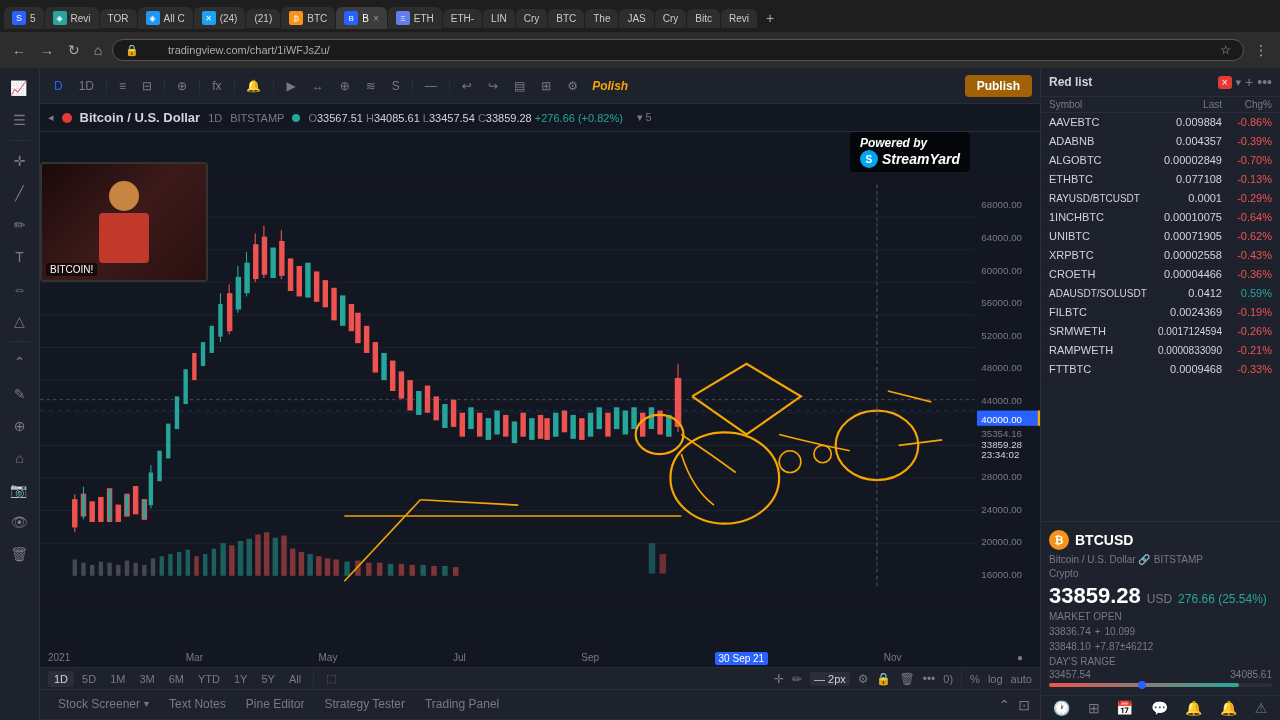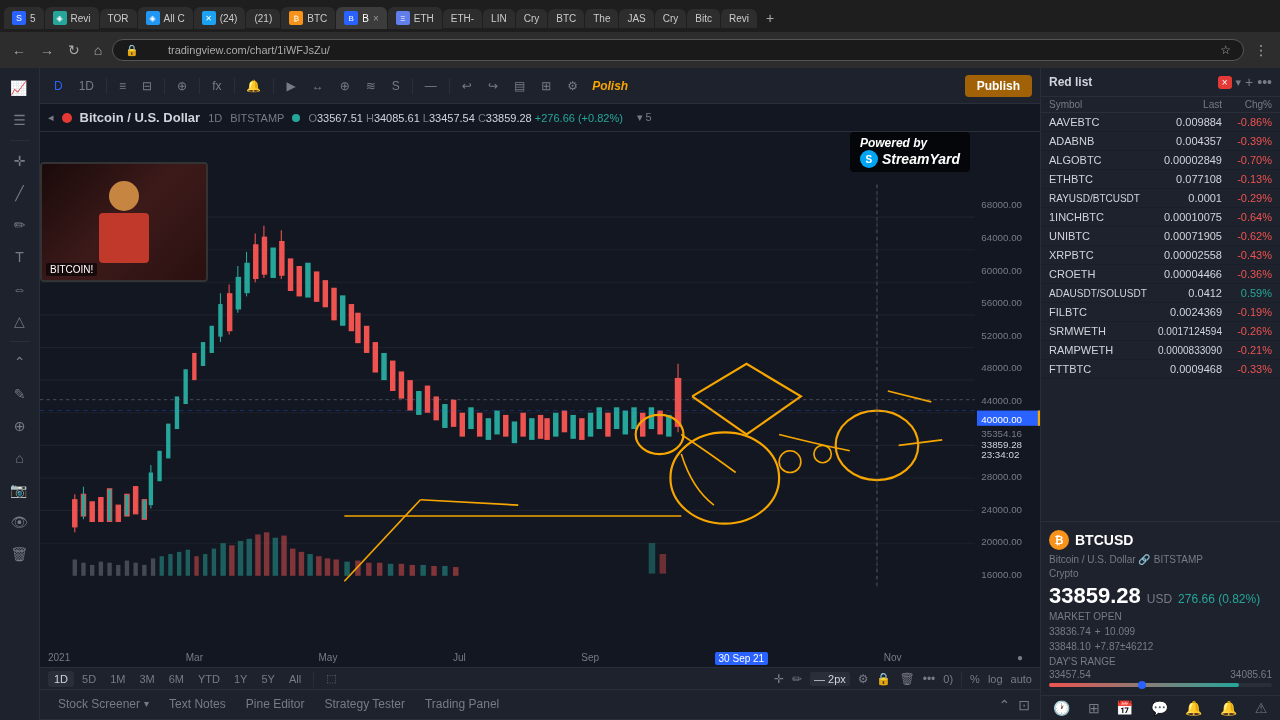--- a/index.html
+++ b/index.html
@@ -642,21 +642,21 @@
       </div>
       <div style="font-size:10px;color:#787b86;margin-bottom:3px">
         <span>Bitcoin / U.S. Dollar</span>
         <span> 🔗 </span>
         <span>BITSTAMP</span>
       </div>
       <div style="font-size:10px;color:#787b86;margin-bottom:4px">Crypto</div>
       <div style="display:flex;align-items:baseline;gap:6px;margin-bottom:2px">
         <span class="detail-price">33859.28</span>
         <span class="detail-price-usd">USD</span>
-        <span class="detail-change-pos">276.66 (0.82%)</span>
+        <span class="detail-change-pos">276.66 (25.54%)</span>
       </div>
       <div class="detail-status">MARKET OPEN</div>
       <div style="display:flex;gap:4px;font-size:10px;color:#787b86;margin-bottom:4px">
         <span>33836.74</span>
         <span>+</span>
         <span>10.099</span>
       </div>
       <div style="display:flex;gap:4px;font-size:10px;color:#787b86;margin-bottom:4px">
         <span>33848.10</span>
         <span>+7.87±46212</span>

